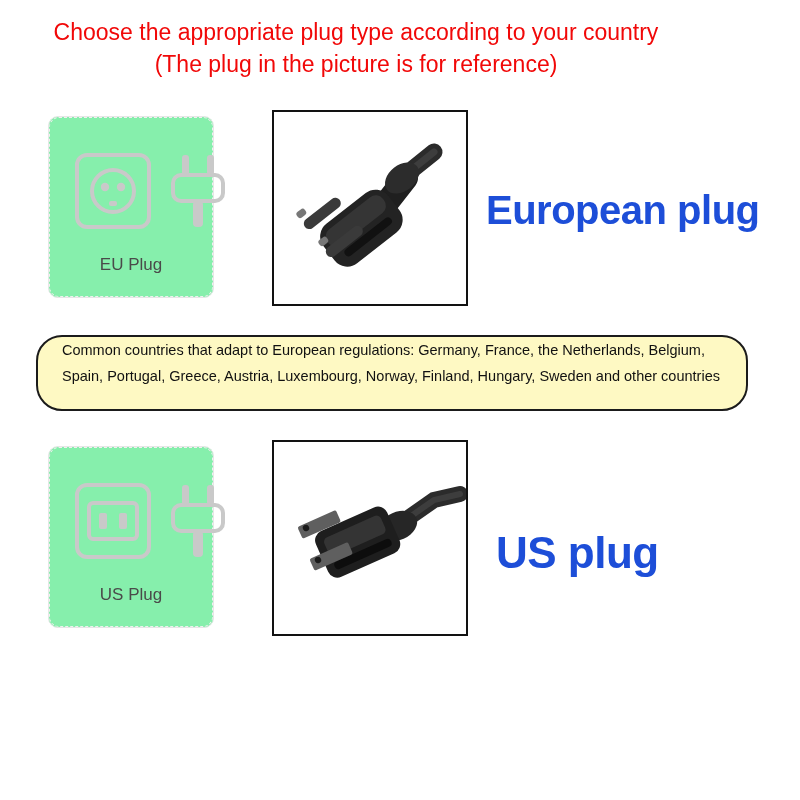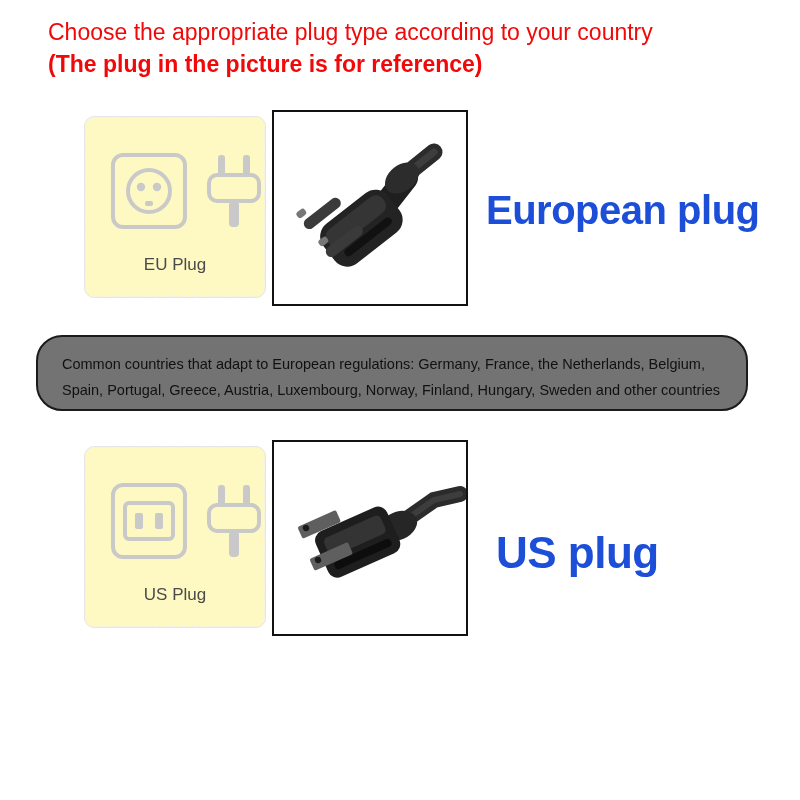--- a/index.html
+++ b/index.html
@@ -20,49 +20,48 @@
     height: 800px;
     position: relative;
   }
 
   
   .heading {
     position: absolute;
     top: 16px;
     left: 0;
     width: 712px;
+    text-align: center;
     color: #f10808;
     font-size: 23px;
     line-height: 32px;
     font-family: "Liberation Sans", sans-serif;
-    padding-left: 48px;
-  }
-  .heading .line2 { display: block; font-weight: bold; }
+  }
+  .heading .line2 { display: block; }
 
   
   .section {
     position: absolute;
     left: 0;
     width: 800px;
   }
   .sec-eu { top: 110px; }
   .sec-us { top: 440px; }
 
   
   .icon-card {
     position: absolute;
     left: 48px;
     top: 6px;
-    width: 182px;
+    width: 166px;
     height: 182px;
     border: 1px solid #e6e6e6;
     border-radius: 10px;
-    background: #fef9c3;
-    box-sizing: border-box;
-    margin-left: 36px;
+    background: #86efac;
+    box-sizing: border-box;
   }
   .icon-card .inner {
     position: absolute;
     left: 0; top: 0; right: 0; bottom: 0;
     border-radius: 10px;
     border: 1px dashed #f0f0f0;
     box-sizing: border-box;
   }
   .icon-card .caption {
     position: absolute;
@@ -113,25 +112,25 @@
   }
 
   
   .note {
     position: absolute;
     left: 36px;
     width: 712px;
     border: 2px solid #1b1b1b;
     border-radius: 26px;
     box-sizing: border-box;
-    padding: 14px 22px 14px 24px;
+    padding: 0 22px 14px 24px;
     font-size: 14.5px;
     line-height: 26px;
     color: #111;
-    background: #737373;
+    background: #fef9c3;
   }
   .note-eu { top: 335px; height: 76px; }
   .note-us { top: 658px; height: 70px; }
 
   svg { display: block; }
 </style>
 </head>
 <body>
 
 <div class="page">

